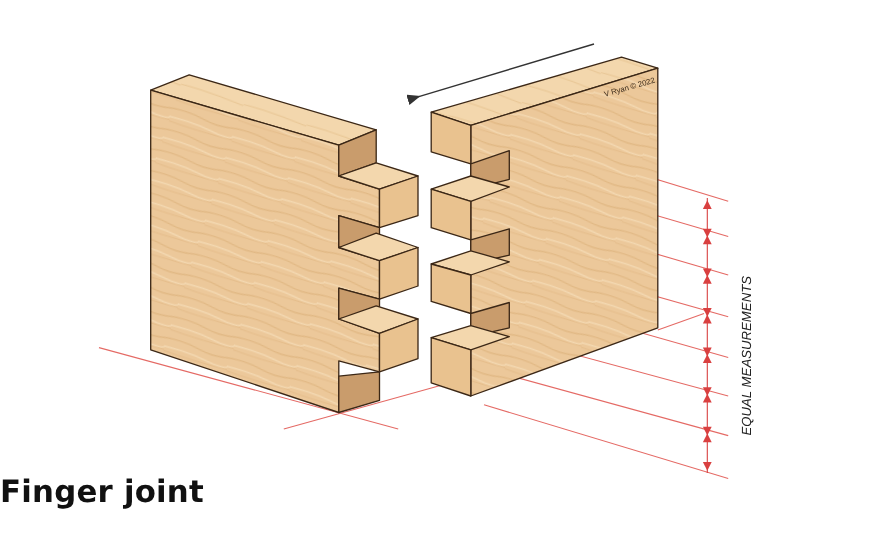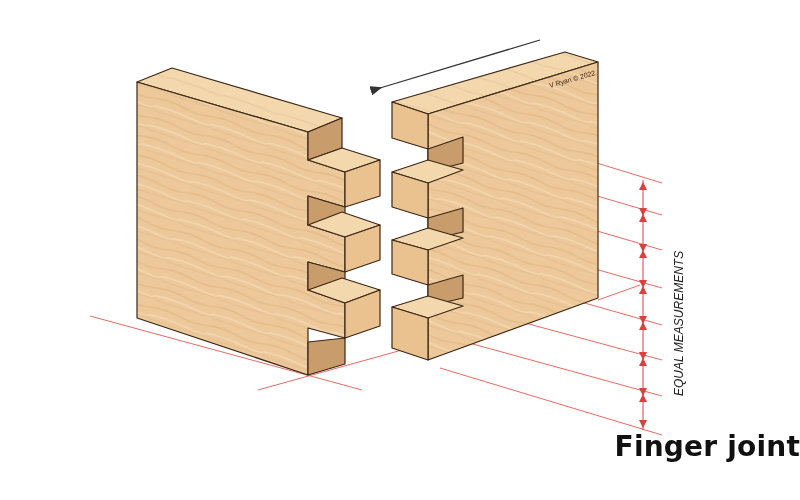--- a/index.html
+++ b/index.html
@@ -1,18 +1,18 @@
 <!DOCTYPE html>
 <html><head>
 <meta charset="utf-8">
 <style>
   html,body{margin:0;padding:0;background:#ffffff;}
   body{width:800px;height:500px;position:relative;overflow:hidden;font-family:"Liberation Sans",sans-serif;}
   #diagram{position:absolute;left:0;top:0;width:800px;height:500px;}
-  .caption{position:absolute;left:0;top:430px;width:800px;text-align:right;font-family:"DejaVu Sans",sans-serif;font-weight:bold;font-size:28px;color:#111;letter-spacing:0.2px;}
+  .caption{position:absolute;left:0;top:430px;width:800px;text-align:left;font-family:"DejaVu Sans",sans-serif;font-weight:bold;font-size:28px;color:#111;letter-spacing:0.2px;}
   .copyright{font-family:"Liberation Sans",sans-serif;font-size:7px;fill:#3a2a1a;}
   .vlabel{font-family:"Liberation Sans",sans-serif;font-style:italic;font-size:12px;fill:#222;}
 </style>
 </head>
 <body>
 
 <svg id="diagram" viewBox="0 0 800 500" xmlns="http://www.w3.org/2000/svg">
   <defs>
     <pattern id="grain" width="60" height="20" patternUnits="userSpaceOnUse" patternTransform="rotate(18)">
       <rect width="60" height="20" fill="#ecc89a"></rect>

